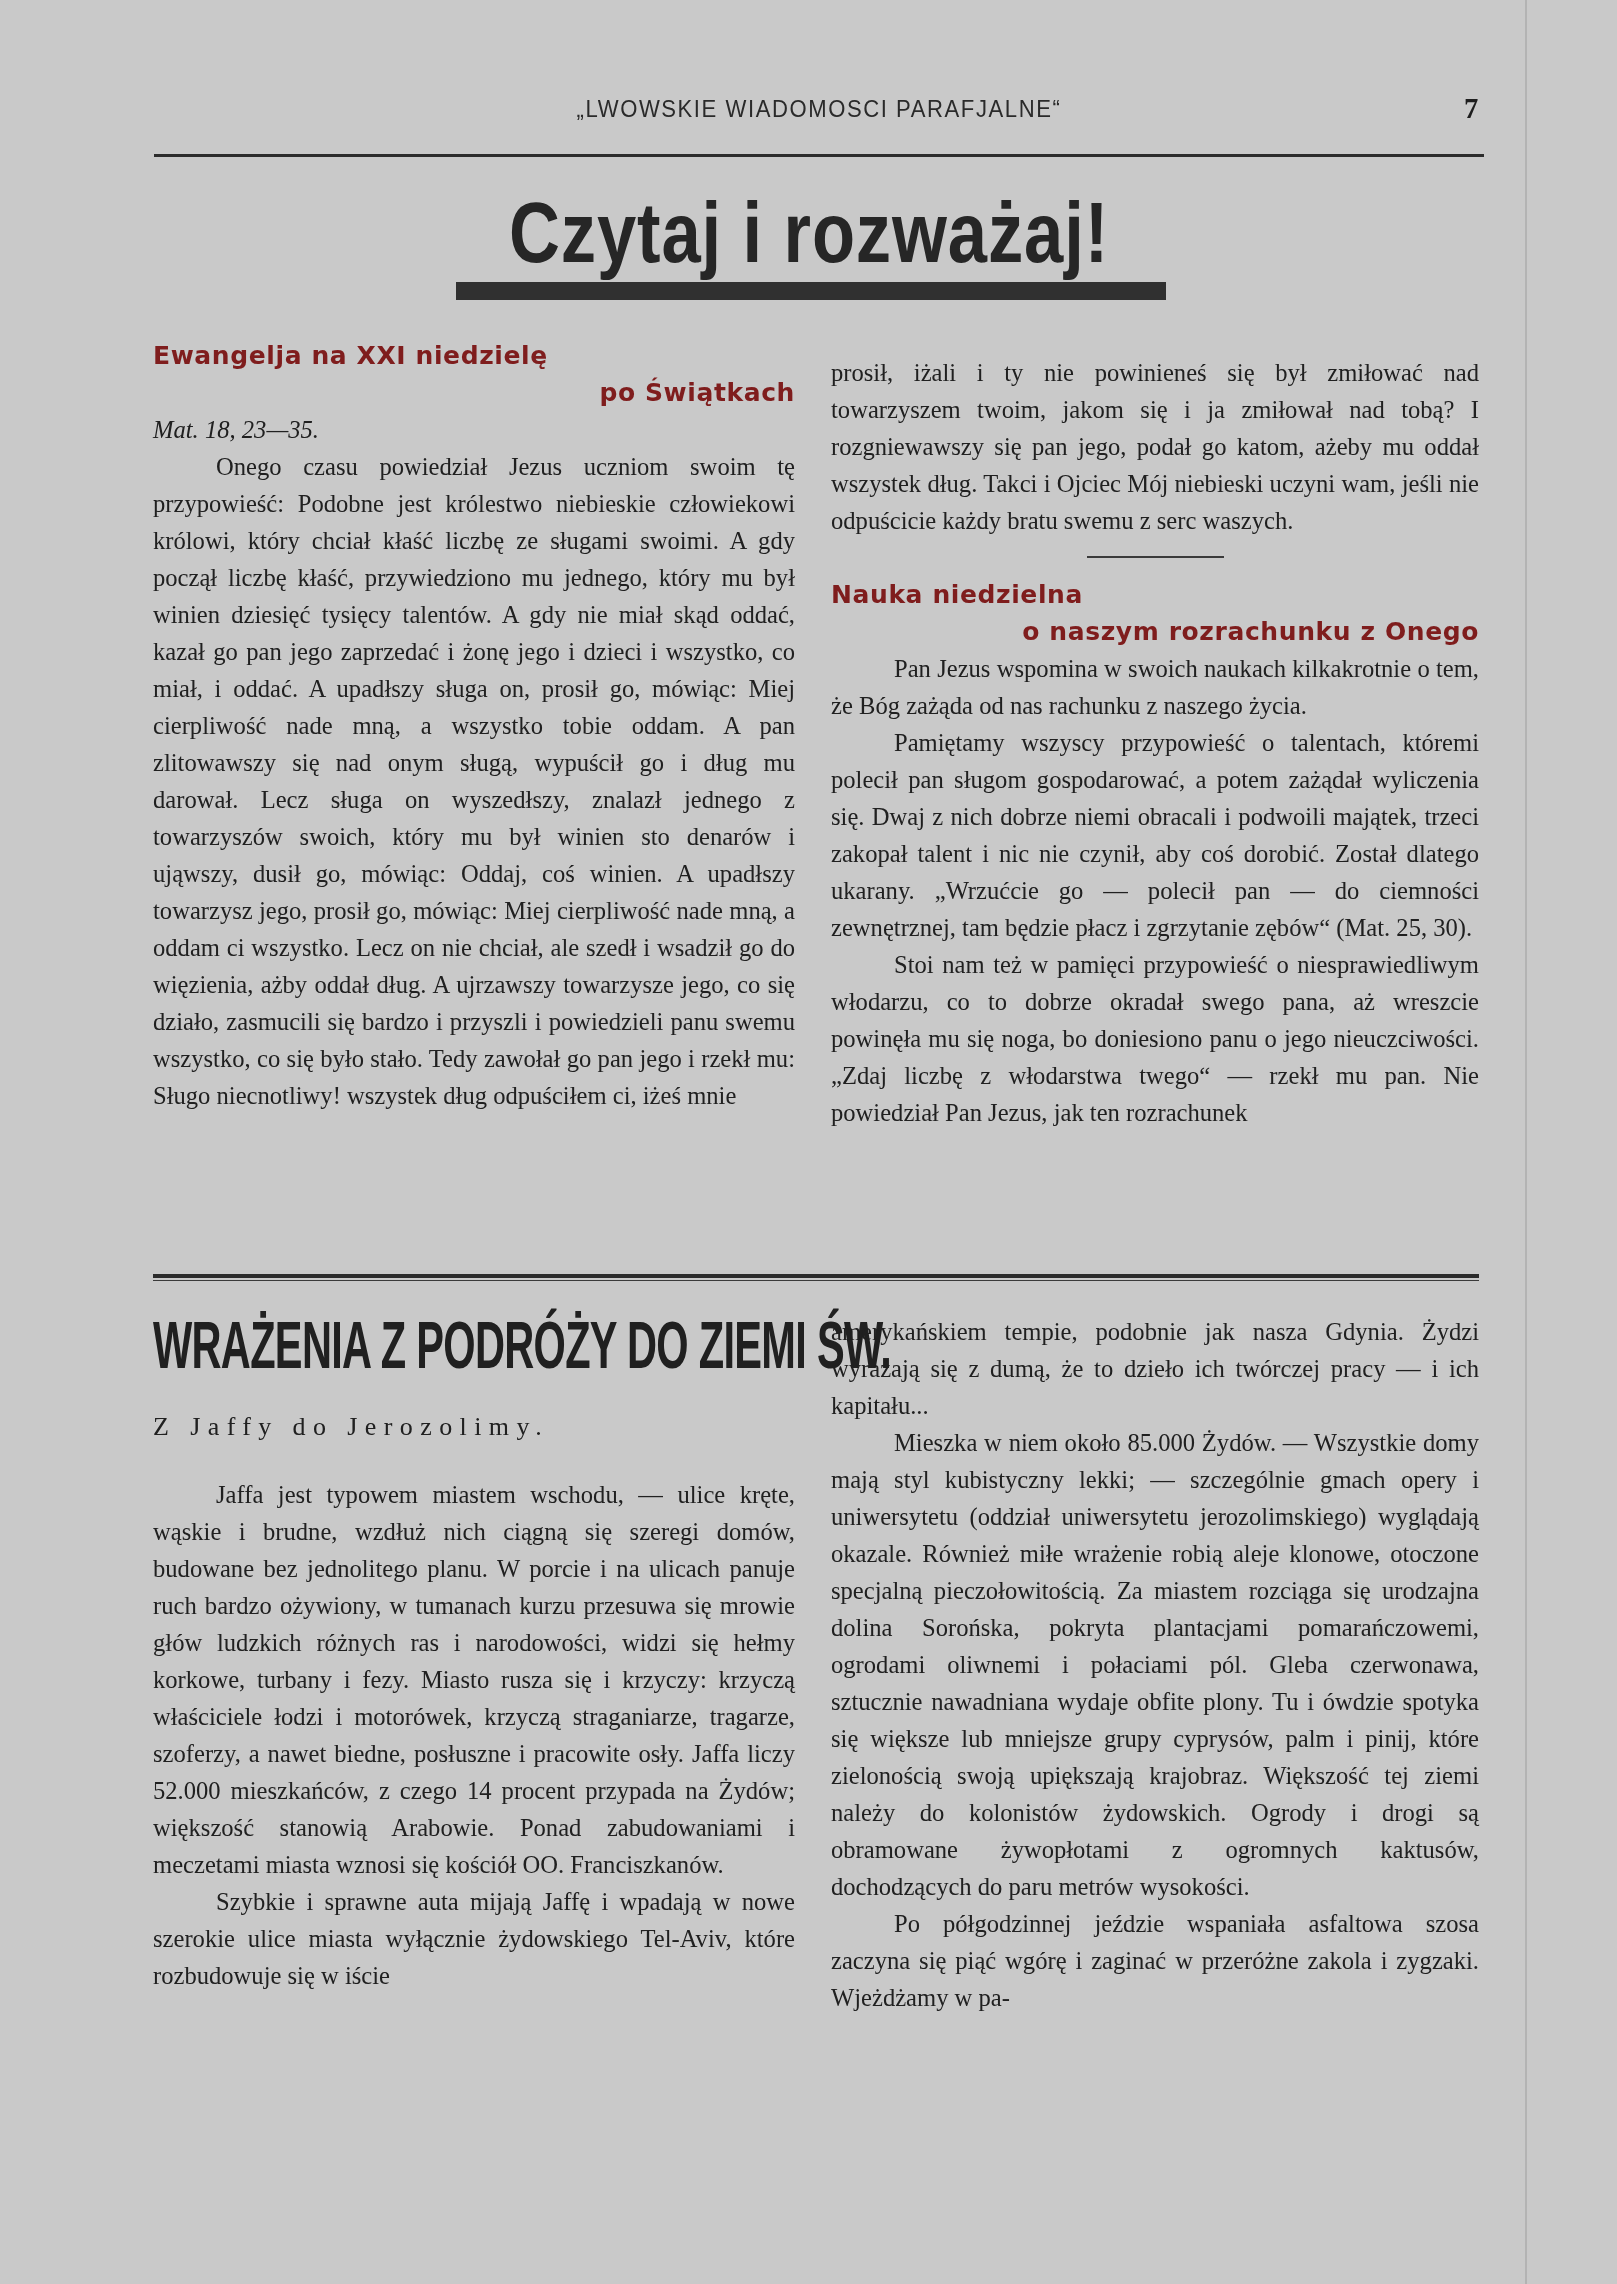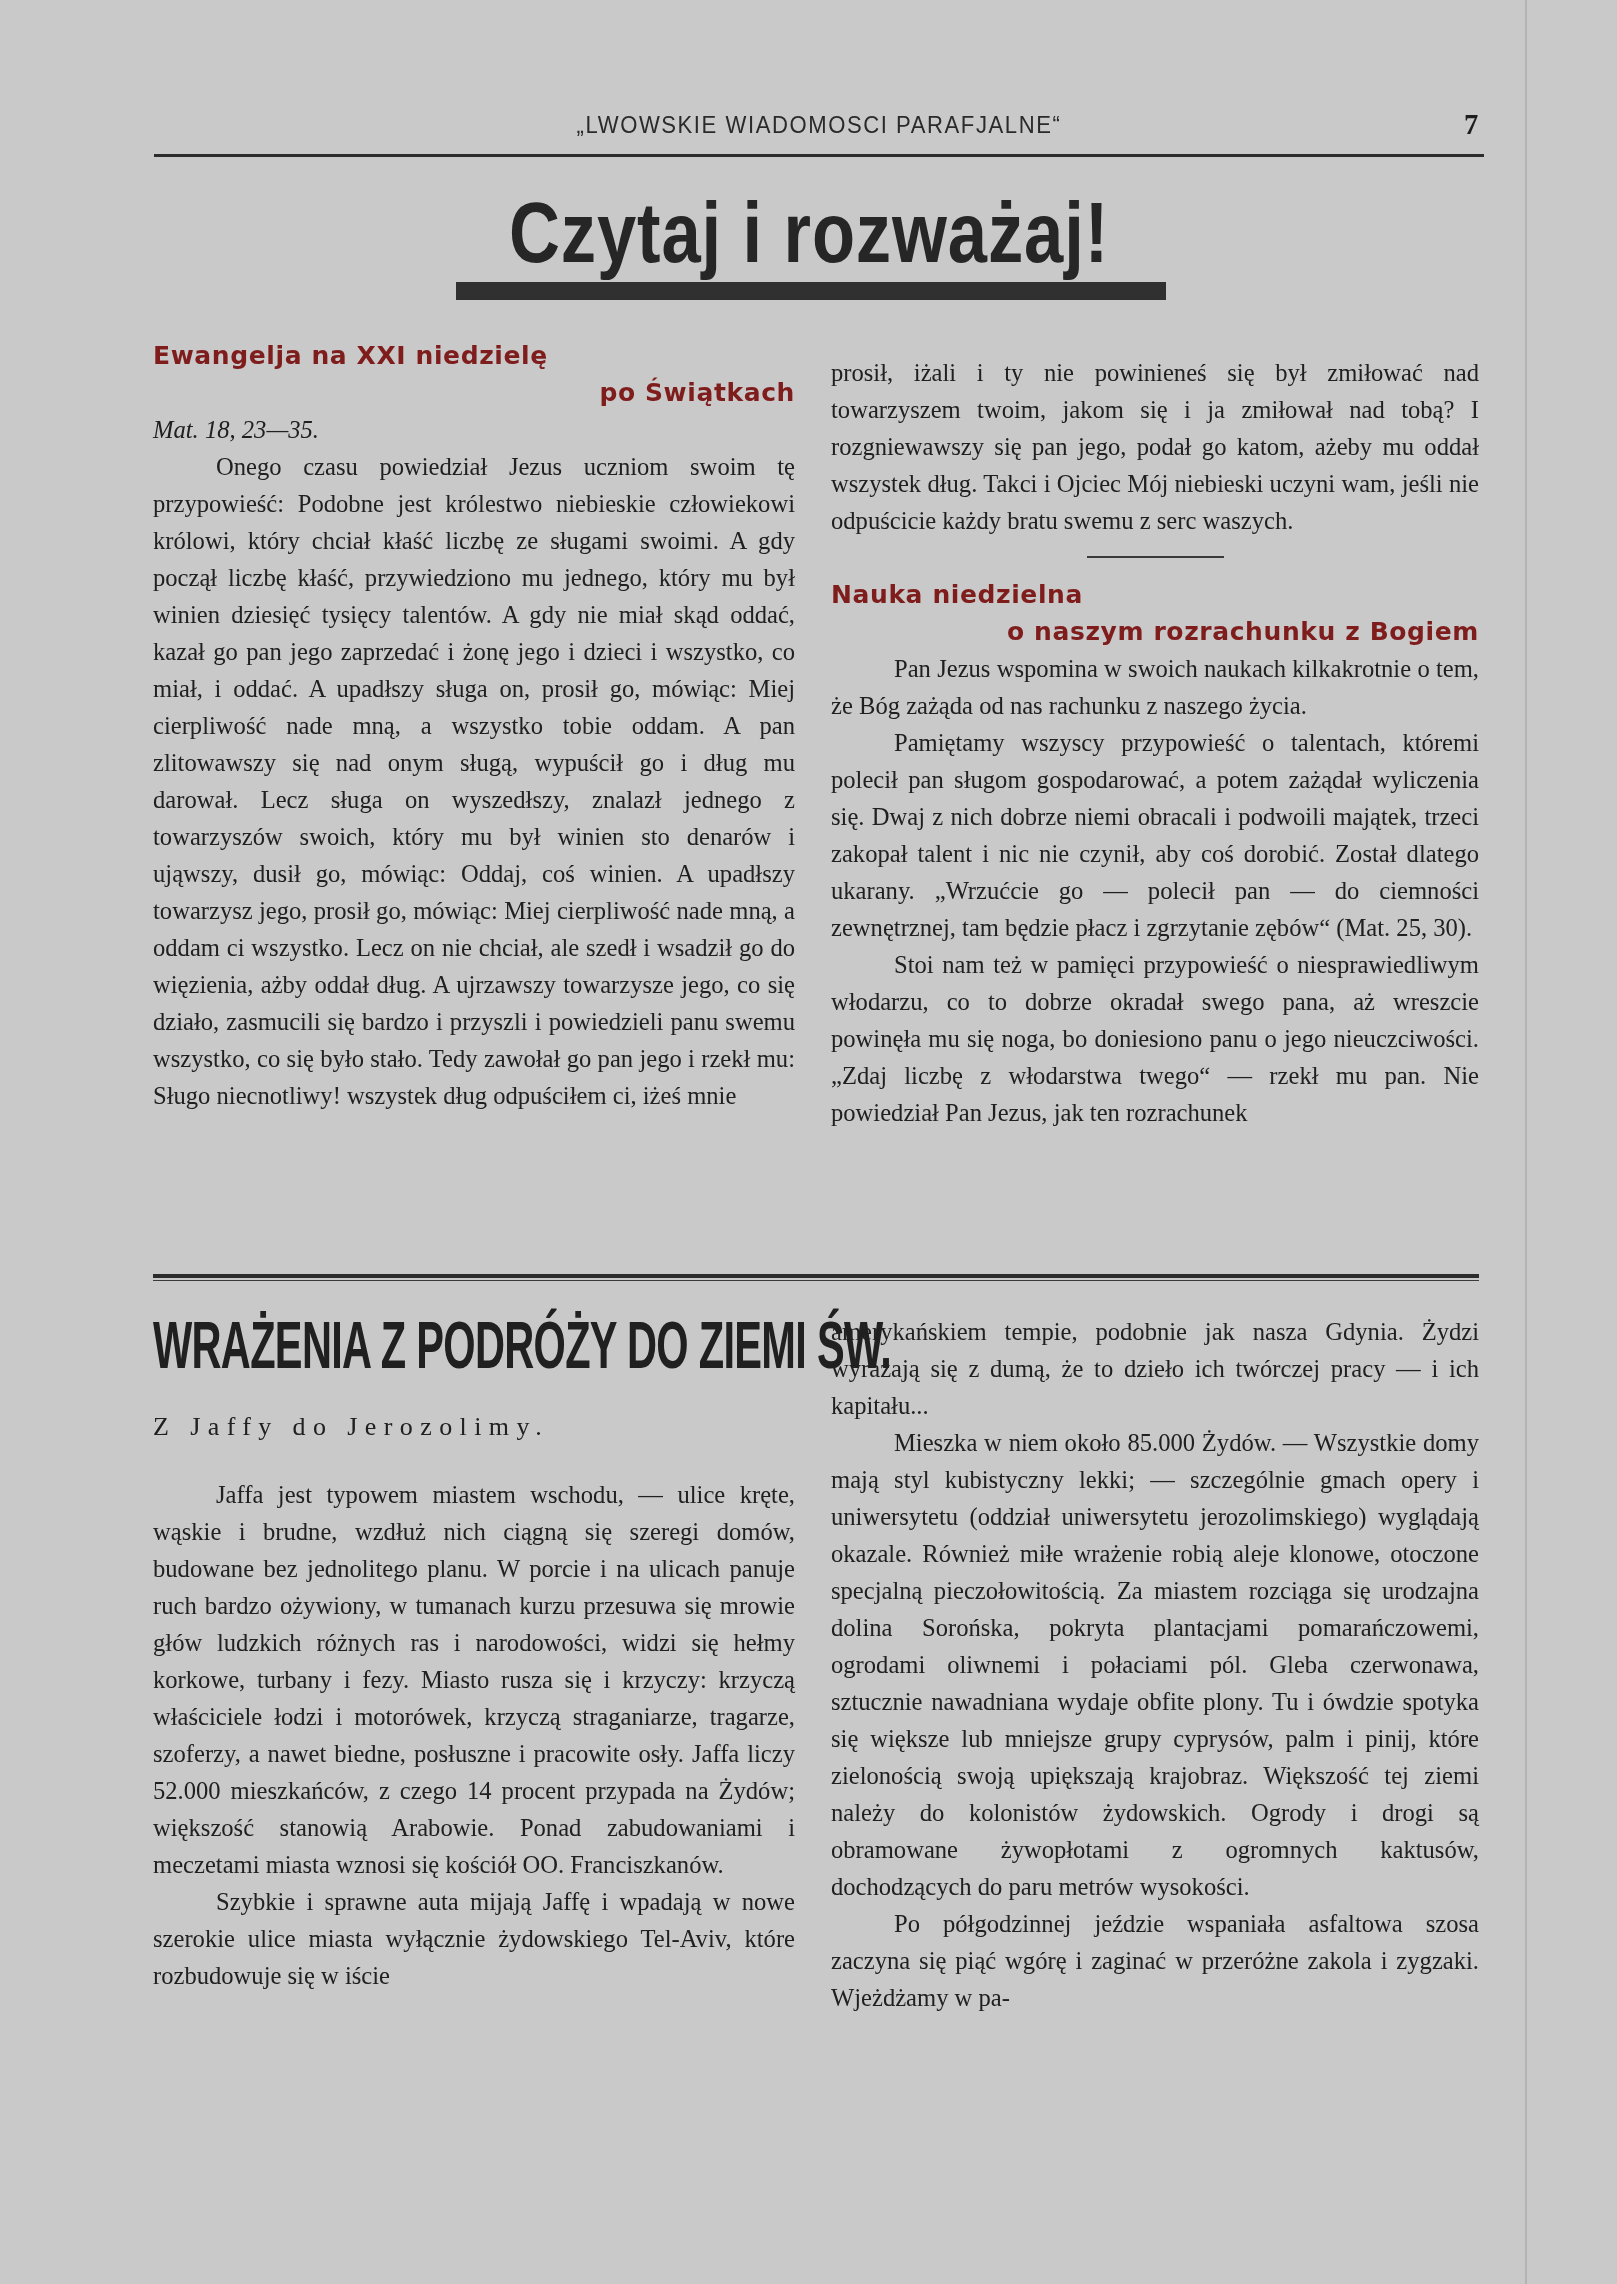--- a/index.html
+++ b/index.html
@@ -8,21 +8,21 @@
     background: #c9c9c9;
     position: relative; overflow: hidden;
     font-family: "DejaVu Serif", "Liberation Serif", serif;
     color: #1e1e1e;
   }
   .page-edge {
     position: absolute; top: 0; left: 1525px; width: 1.7px; height: 2284px;
     background: #b3b3b3;
   }
   .running-head {
-    position: absolute; left: 154px; top: 111px; width: 1330px; height: 34px;
+    position: absolute; left: 154px; top: 95px; width: 1330px; height: 34px;
   }
   .running-head .title {
     position: absolute; left: 0; right: 0; top: 0; text-align: center;
     font-family: "Liberation Sans", sans-serif;
     font-size: 24px; letter-spacing: 1.7px; color: #2a2a2a;
     transform: scaleX(0.92);
   }
   .running-head .page-number {
     position: absolute; right: 5.7px; top: -2.3px; font-size: 28.6px; font-weight: bold;
     font-family: "Liberation Serif", serif;
@@ -99,21 +99,21 @@
   </div>
   <div class="ref">Mat. 18, 23—35.</div>
   <p>Onego czasu powiedział Jezus uczniom swoim tę przypowieść: Podobne jest królestwo niebieskie człowiekowi królowi, który chciał kłaść liczbę ze sługami swoimi. A gdy począł liczbę kłaść, przywiedziono mu jednego, który mu był winien dziesięć tysięcy talentów. A gdy nie miał skąd oddać, kazał go pan jego zaprzedać i żonę jego i dzieci i wszystko, co miał, i oddać. A upadłszy sługa on, prosił go, mówiąc: Miej cierpliwość nade mną, a wszystko tobie oddam. A pan zlitowawszy się nad onym sługą, wypuścił go i dług mu darował. Lecz sługa on wyszedłszy, znalazł jednego z towarzyszów swoich, który mu był winien sto denarów i ująwszy, dusił go, mówiąc: Oddaj, coś winien. A upadłszy towarzysz jego, prosił go, mówiąc: Miej cierpliwość nade mną, a oddam ci wszystko. Lecz on nie chciał, ale szedł i wsadził go do więzienia, ażby oddał dług. A ujrzawszy towarzysze jego, co się działo, zasmucili się bardzo i przyszli i powiedzieli panu swemu wszystko, co się było stało. Tedy zawołał go pan jego i rzekł mu: Sługo niecnotliwy! wszystek dług odpuściłem ci, iżeś mnie</p>
 </div>
 
 <div class="col col-right-top">
   <p class="noindent">prosił, iżali i ty nie powinieneś się był zmiłować nad towarzyszem twoim, jakom się i ja zmiłował nad tobą? I rozgniewawszy się pan jego, podał go katom, ażeby mu oddał wszystek dług. Takci i Ojciec Mój niebieski uczyni wam, jeśli nie odpuścicie każdy bratu swemu z serc waszych.</p>
   <div class="short-rule"></div>
   <div class="bold-head">
     <span>Nauka niedzielna</span>
-    <span class="line2">o naszym rozrachunku z Bogiem</span>
+    <span class="line2">o naszym rozrachunku z Onego</span>
   </div>
   <p>Pan Jezus wspomina w swoich naukach kilkakrotnie o tem, że Bóg zażąda od nas rachunku z naszego życia.</p>
   <p>Pamiętamy wszyscy przypowieść o talentach, któremi polecił pan sługom gospodarować, a potem zażądał wyliczenia się. Dwaj z nich dobrze niemi obracali i podwoili majątek, trzeci zakopał talent i nic nie czynił, aby coś dorobić. Został dlatego ukarany. „Wrzućcie go — polecił pan — do ciemności zewnętrznej, tam będzie płacz i zgrzytanie zębów“ (Mat. 25, 30).</p>
   <p>Stoi nam też w pamięci przypowieść o niesprawiedliwym włodarzu, co to dobrze okradał swego pana, aż wreszcie powinęła mu się noga, bo doniesiono panu o jego nieuczciwości. „Zdaj liczbę z włodarstwa twego“ — rzekł mu pan. Nie powiedział Pan Jezus, jak ten rozrachunek</p>
 </div>
 
 <div class="section-rule"></div>
 
 <div class="col col-left-bot">
   <div class="travel-title">WRAŻENIA Z PODRÓŻY DO ZIEMI ŚW.</div>

